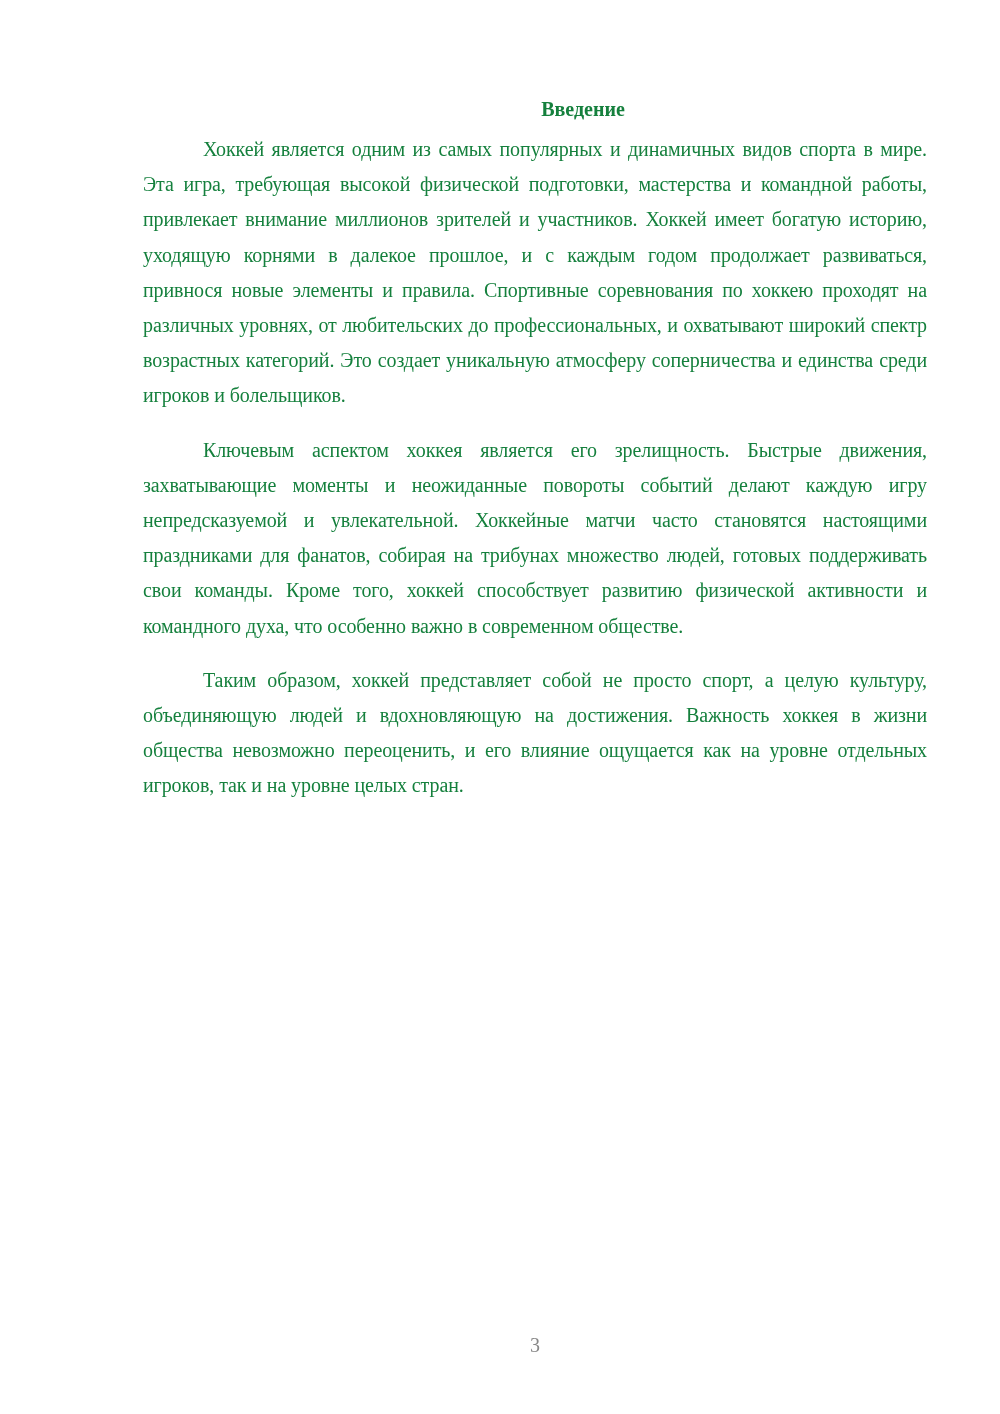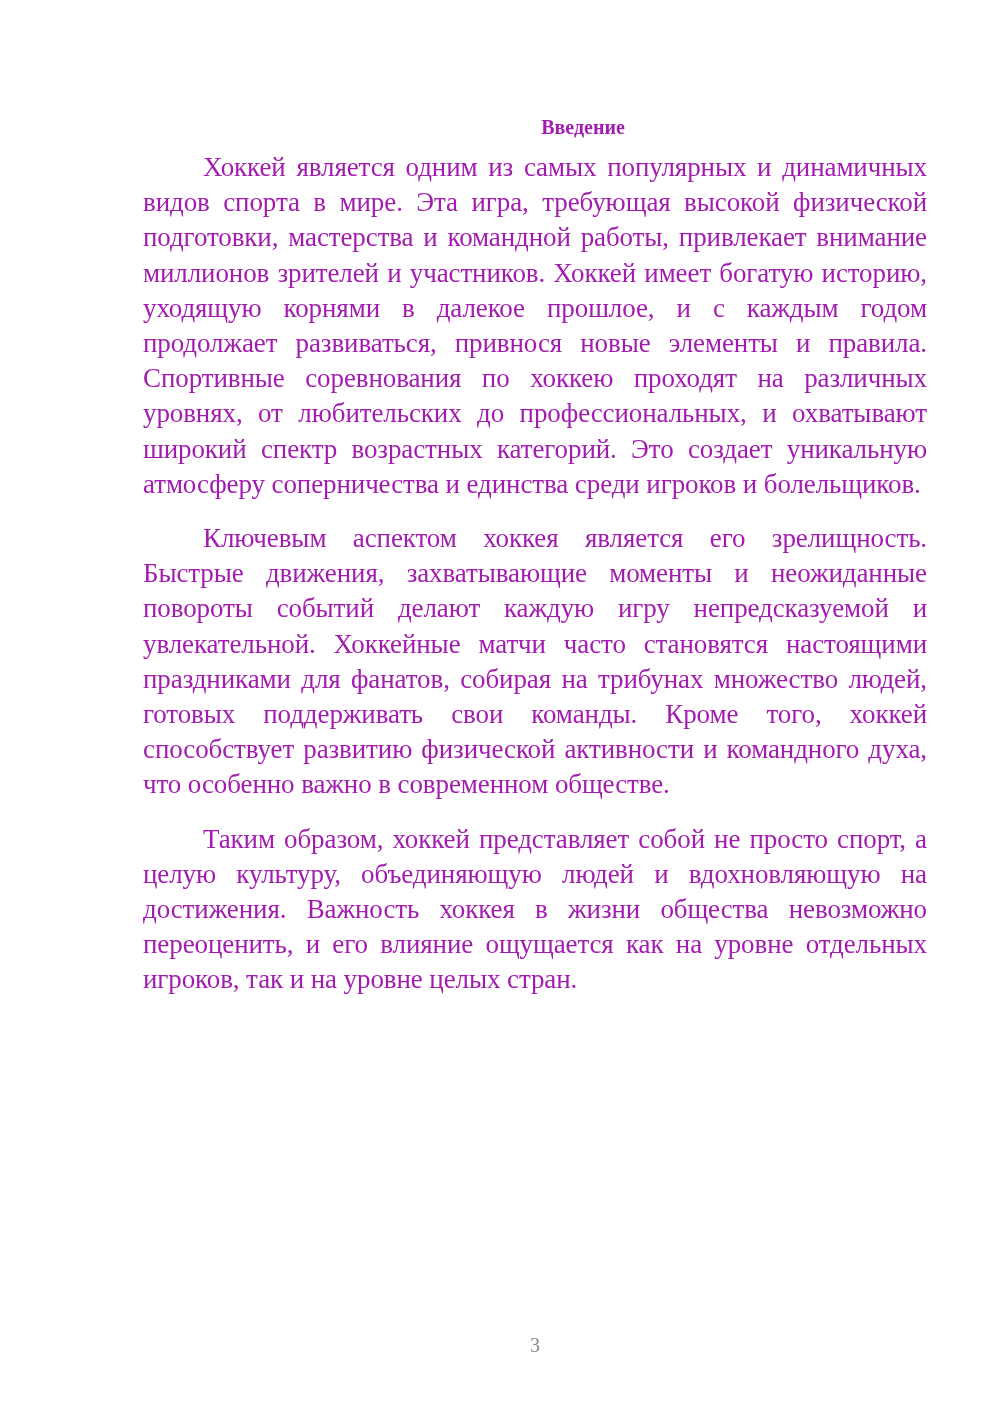--- a/index.html
+++ b/index.html
@@ -17,35 +17,35 @@
       position: absolute;
       left: 0;
       top: 0;
       width: 1000px;
       height: 1414px;
       background: #ffffff;
     }
     .content {
       position: absolute;
       left: 143px;
-      top: 113px;
+      top: 95px;
       width: 784px;
       font-family: "Liberation Serif", serif;
-      color: #a21caf;
+      color: #15803d;
     }
     .heading {
       text-align: center;
       font-weight: bold;
       font-size: 20px;
       line-height: 28px;
       margin: 0 0 9px 0;
       padding-left: 96px;
     }
     .para {
-      font-size: 27px;
+      font-size: 20px;
       line-height: 35.2px;
       text-align: justify;
       text-indent: 60px;
       margin: 0 0 19px 0;
       letter-spacing: -0.1px;
     }
     .page-number {
       position: absolute;
       left: 0;
       width: 1070px;

